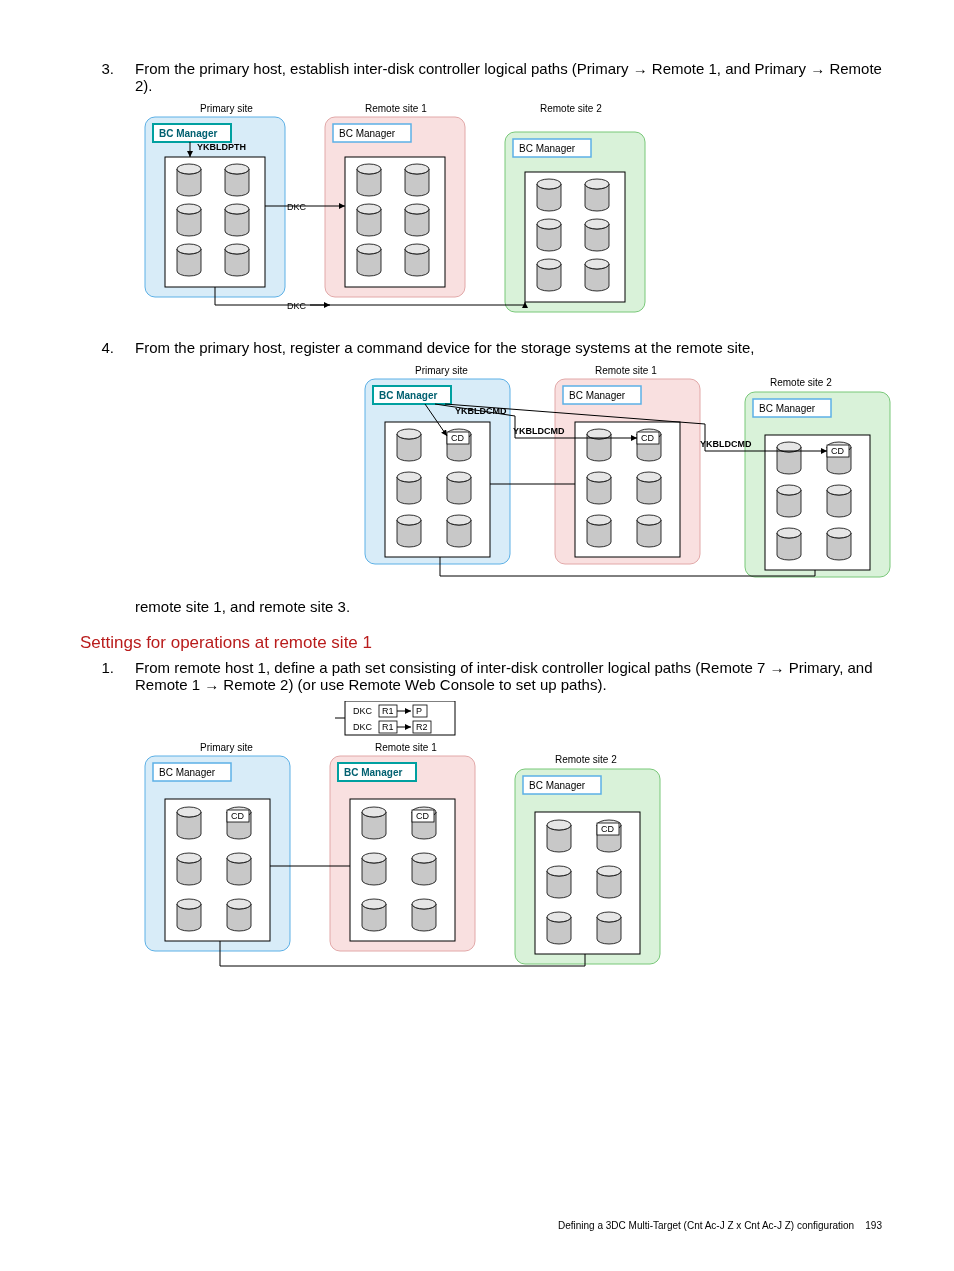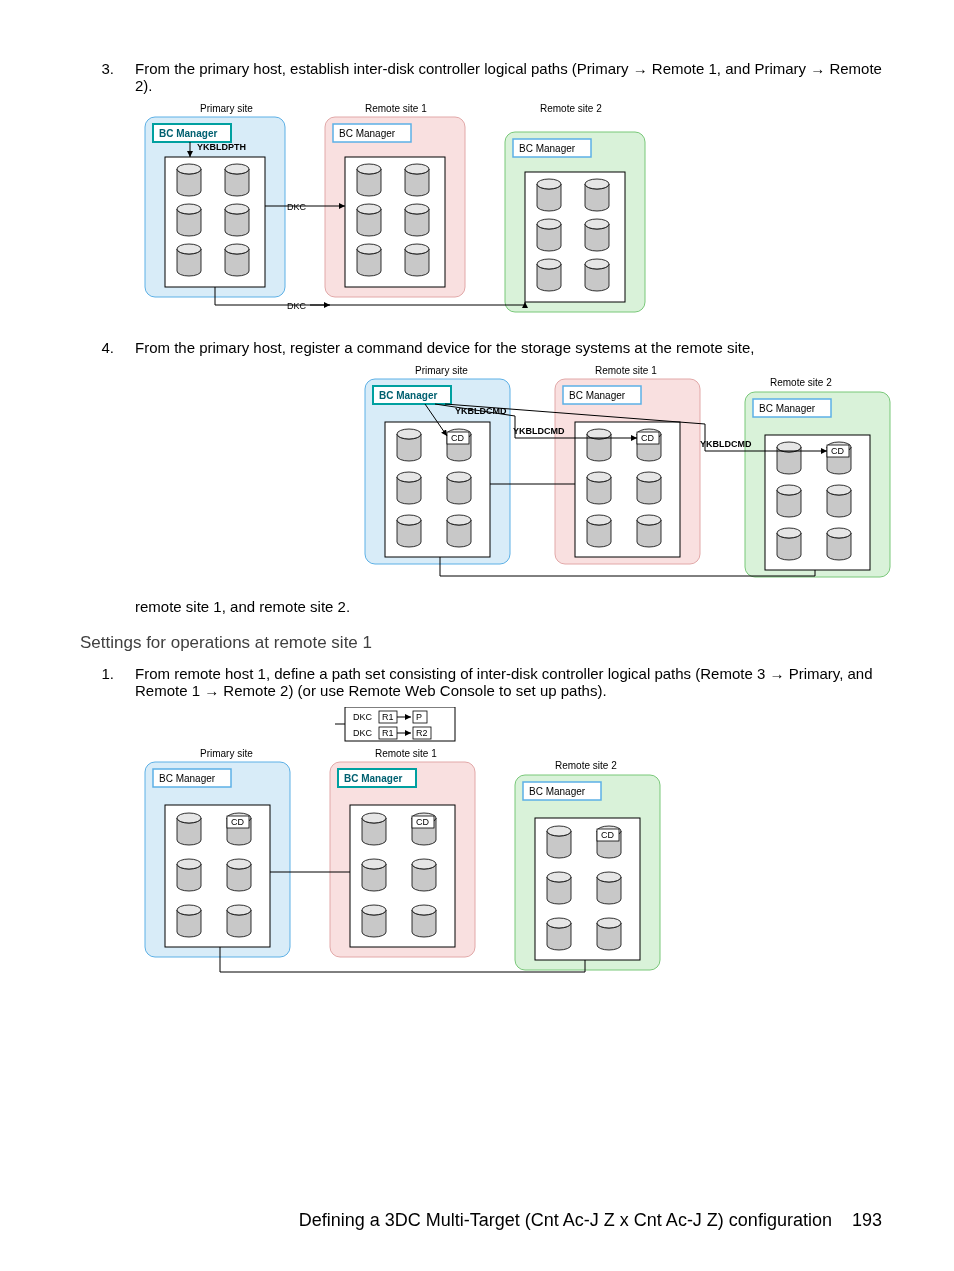--- a/index.html
+++ b/index.html
@@ -24,23 +24,23 @@
   ol.steps > li .num {
     min-width: 34px;
     text-align: right;
     padding-right: 14px;
   }
   ol.steps > li .body {
     flex: 1;
     margin-left: 7px;
   }
   .heading {
-    color: #404040;
+    color: #b91c1c;
     font-size: 17px;
-    margin: 18px 0 12px 0;
+    margin: 18px 0 6px 0;
     font-weight: normal;
   }
   .diagram-wrap {
     margin: 8px 0 14px 0;
   }
   svg { display: block; }
   .site-box { stroke-width:1; rx:10; ry:10; }
   .site-primary-fill { fill:#d8ecf8; stroke:#5cb0e6; }
   .site-remote1-fill { fill:#f9e0e0; stroke:#e2a8a8; }
   .site-remote2-fill { fill:#d9f2d9; stroke:#79c879; }
@@ -53,21 +53,21 @@
   .labeltxt { font-family: Arial; }
   .smalltxt { font-size:10px; }
   .tiny { font-size:9px; }
   .bold { font-weight:bold; }
   .arrowline { stroke:#000; stroke-width:1; fill:none; }
   .dkcline { stroke:#000; stroke-width:1; fill:none; }
   .footer {
     position: absolute;
     bottom: 40px;
     right: 72px;
-    font-size: 18px;
+    font-size: 10px;
   }
   .dkc-box { fill:#fff; stroke:#000; stroke-width:1; }
 </style>
 </head>
 <body>
 
 <ol class="steps">
   <li>
     <div class="num">3.</div>
     <div class="body">
@@ -193,32 +193,32 @@
           <text class="labeltxt tiny bold" x="100" y="50">YKBLDCMD</text>
           <path class="arrowline" d="M80,40 L160,52 L160,74 L282,74" marker-end="url(#ah2)"></path>
           <text class="labeltxt tiny bold" x="158" y="70">YKBLDCMD</text>
           <path class="arrowline" d="M90,40 L350,60 L350,87 L472,87" marker-end="url(#ah2)"></path>
           <text class="labeltxt tiny bold" x="345" y="83">YKBLDCMD</text>
 
           <line class="dkcline" x1="135" y1="120" x2="220" y2="120"></line>
           <path class="dkcline" d="M85,193 L85,212 L460,212 L460,206"></path>
         </svg>
       </div>
-      <div>remote site 1, and remote site 2.</div>
+      <div>remote site 1, and remote site 3.</div>
     </div>
   </li>
 </ol>
 
 <div class="heading">Settings for operations at remote site 1</div>
 
 <ol class="steps">
   <li>
     <div class="num">1.</div>
     <div class="body">
-      <div>From remote host 1, define a path set consisting of inter-disk controller logical paths (Remote 3 → Primary, and Remote 1 → Remote 2) (or use Remote Web Console to set up paths).</div>
+      <div>From remote host 1, define a path set consisting of inter-disk controller logical paths (Remote 7 → Primary, and Remote 1 → Remote 2) (or use Remote Web Console to set up paths).</div>
       <div class="diagram-wrap">
         <svg width="560" height="280" viewBox="0 0 560 280">
           <defs>
               <marker id="ah3" markerWidth="8" markerHeight="8" refX="6" refY="3" orient="auto">
                 <path d="M0,0 L6,3 L0,6 Z" fill="#000"></path>
               </marker>
             </defs>
 
           <rect class="dkc-box" x="210" y="0" width="110" height="34"></rect>
           <text class="labeltxt tiny" x="218" y="13">DKC</text>

